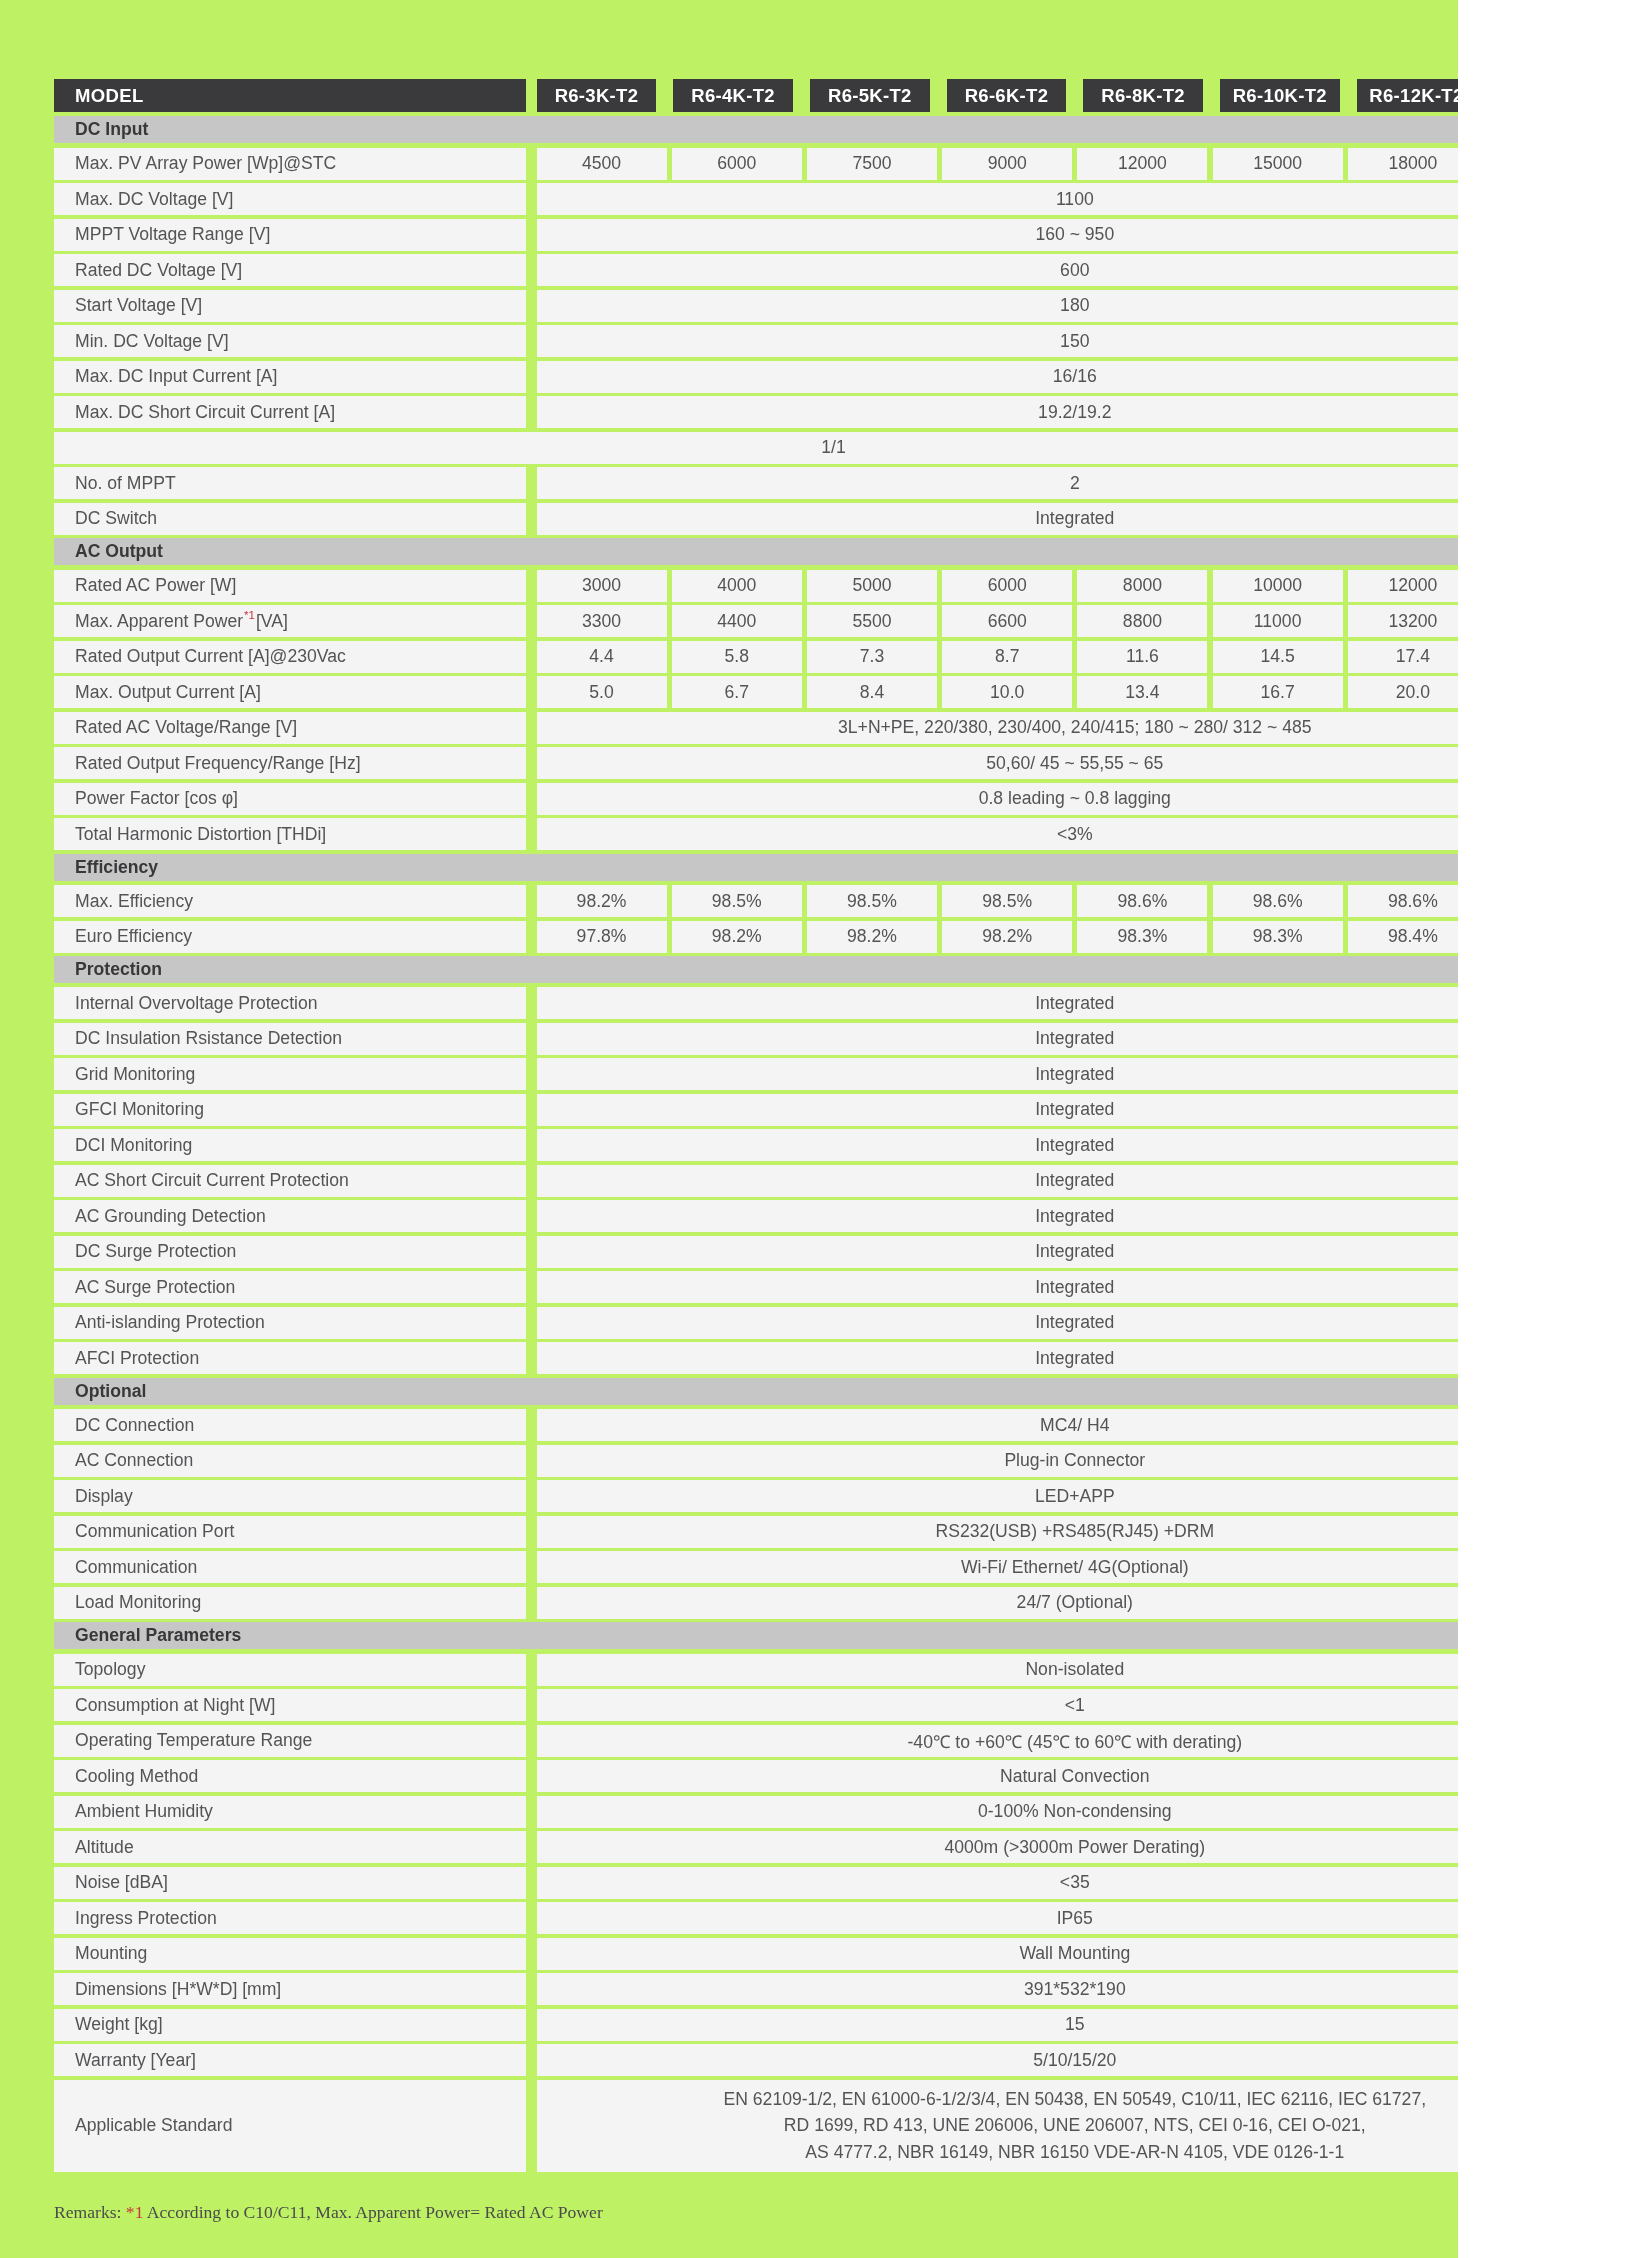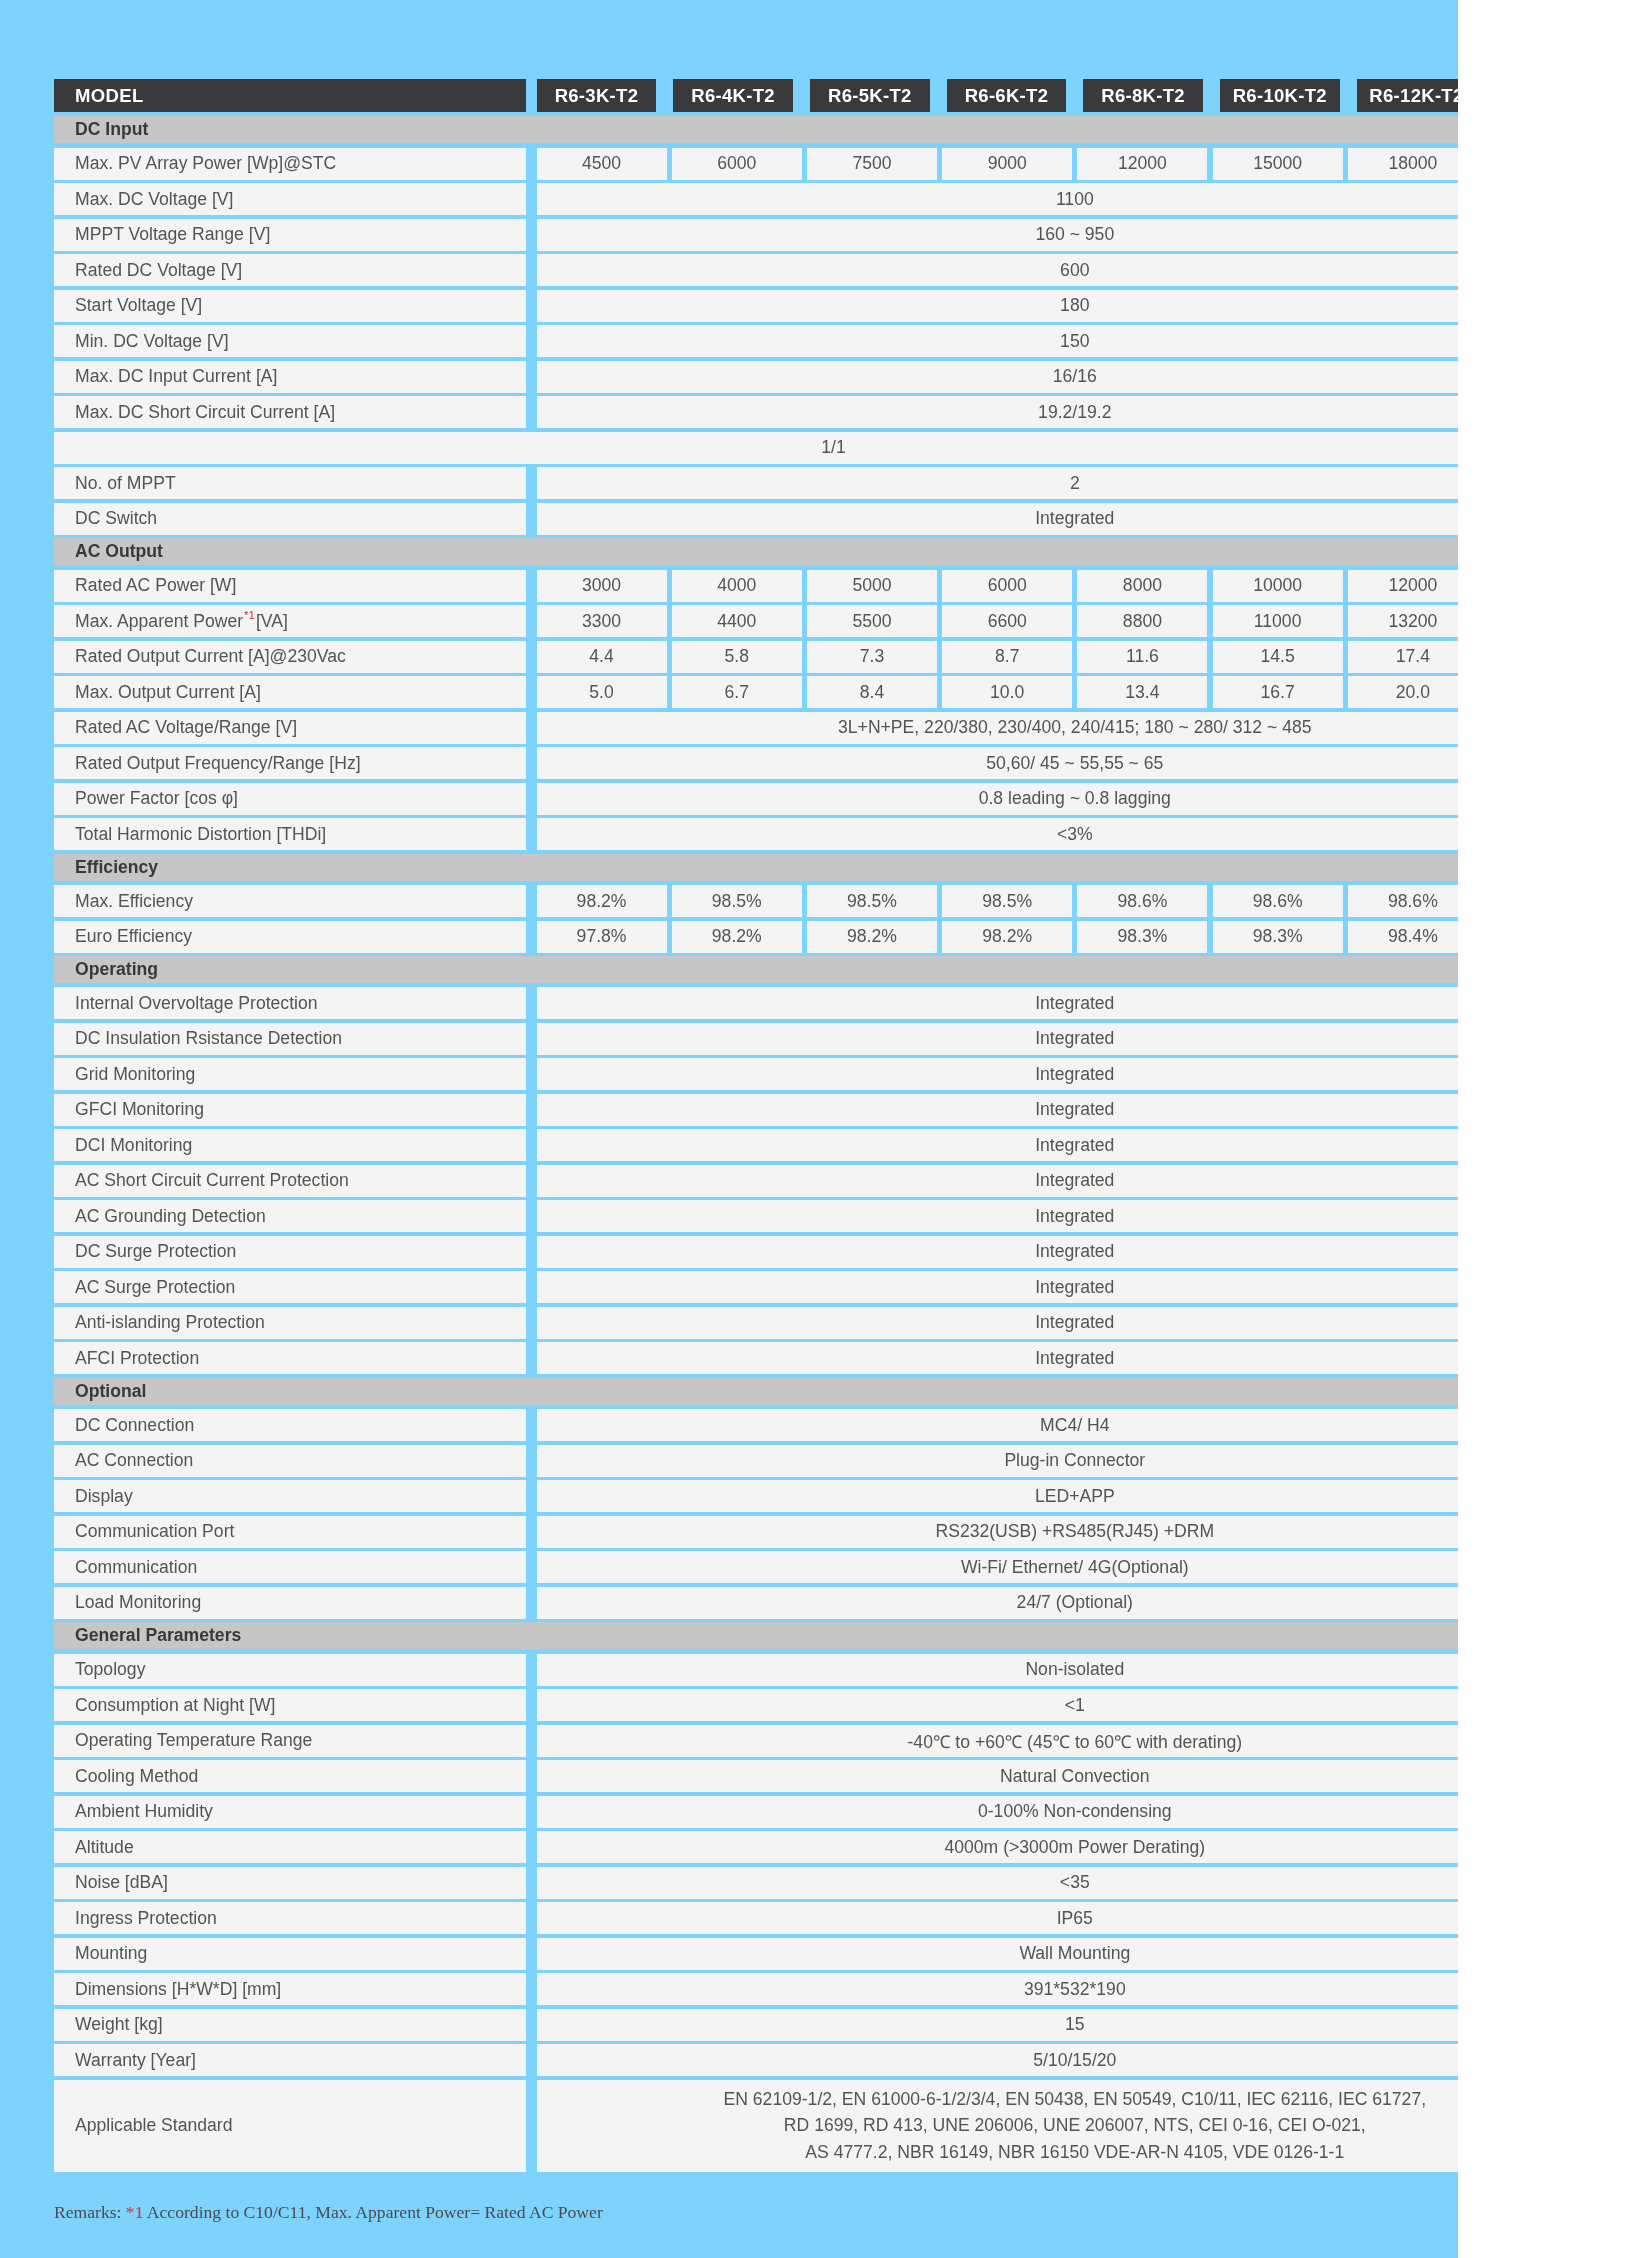--- a/index.html
+++ b/index.html
@@ -1,21 +1,21 @@
 <!DOCTYPE html>
 <html style="font-size:14px"><head>
 <meta charset="utf-8">
 <style>
   * { margin:0; padding:0; box-sizing:border-box; }
   html,body { background:#ffffff; }
   body { font-family:"Liberation Sans", sans-serif; }
   .page {
     position:relative;
     width:1458px; height:2258px;
-    background:#7dd3fc;
+    background:#bef264;
     overflow:hidden;
   }
   .spec-table {
     position:absolute;
     left:54px; top:79px;
     width:1559px;
   }
   
   .model-row { display:flex; gap:10.6px; height:33px; margin-bottom:4.4px; }
   .model-label-cell {
@@ -271,21 +271,21 @@
             <div class="value-cell">97.8%</div>
             <div class="value-cell">98.2%</div>
             <div class="value-cell">98.2%</div>
             <div class="value-cell">98.2%</div>
             <div class="value-cell">98.3%</div>
             <div class="value-cell">98.3%</div>
             <div class="value-cell">98.4%</div>
             <div class="value-cell">98.4%</div>
           </div>
         </div>
-        <div class="section-header">Operating</div>
+        <div class="section-header">Protection</div>
         <div class="spec-row">
           <div class="row-label">Internal Overvoltage Protection</div>
           <div class="row-values">
             <div class="value-cell merged">Integrated</div>
           </div>
         </div>
         <div class="spec-row">
           <div class="row-label">DC Insulation Rsistance Detection</div>
           <div class="row-values">
             <div class="value-cell merged">Integrated</div>

